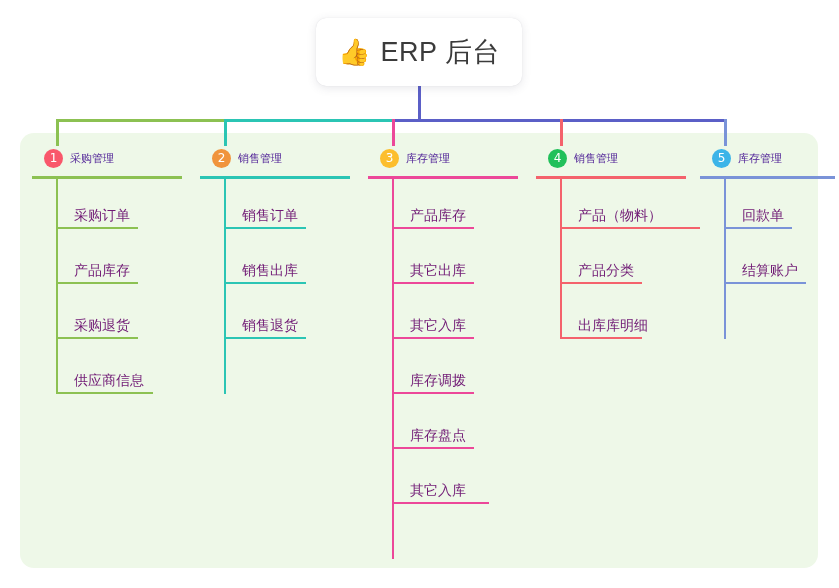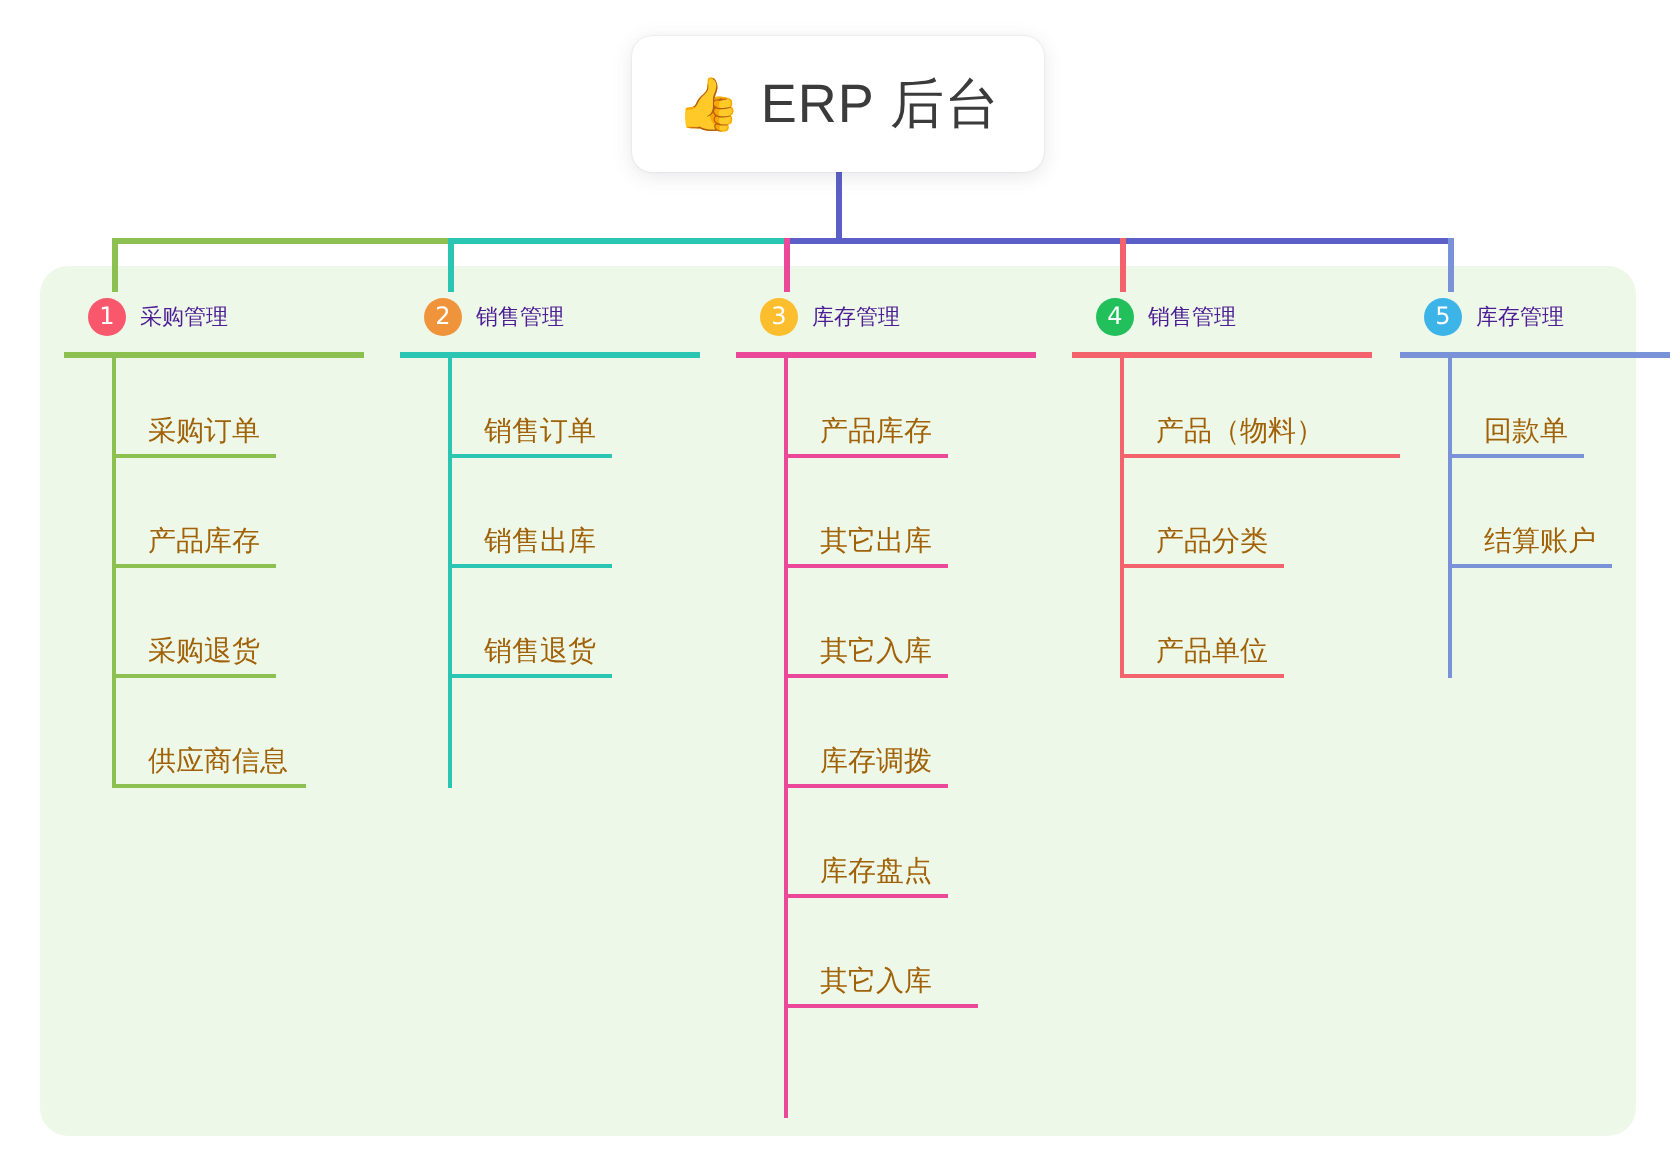--- a/index.html
+++ b/index.html
@@ -111,21 +111,21 @@
   }
   .item {
     position: relative;
     height: 55px;
   }
   .item-label {
     position: absolute;
     left: 18px;
     bottom: 9px;
     font-size: 14px;
-    color: #a16207;
+    color: #701a75;
     white-space: nowrap;
   }
   .item-rule {
     position: absolute;
     left: 0;
     bottom: 5px;
     height: 2px;
   }
 </style>
 </head>
@@ -244,21 +244,21 @@
         <div class="spine" style="background: rgb(244, 98, 108); height: 160px;"></div>
         <div class="item">
           <span class="item-label">产品（物料）</span>
           <div class="item-rule" style="background: rgb(244, 98, 108); width: 140px;"></div>
         </div>
         <div class="item">
           <span class="item-label">产品分类</span>
           <div class="item-rule" style="background: rgb(244, 98, 108); width: 82px;"></div>
         </div>
         <div class="item">
-          <span class="item-label">产品单位</span>
+          <span class="item-label">出库库明细</span>
           <div class="item-rule" style="background: rgb(244, 98, 108); width: 82px;"></div>
         </div>
       </div>
     </div>
     <div class="column" style="left: 700px;">
       <div class="col-head">
         <span class="badge" style="background: rgb(60, 180, 232);">5</span>
         <span class="col-title">库存管理</span>
       </div>
       <div class="head-rule" style="background: rgb(122, 147, 216); width: 135px;"></div>

